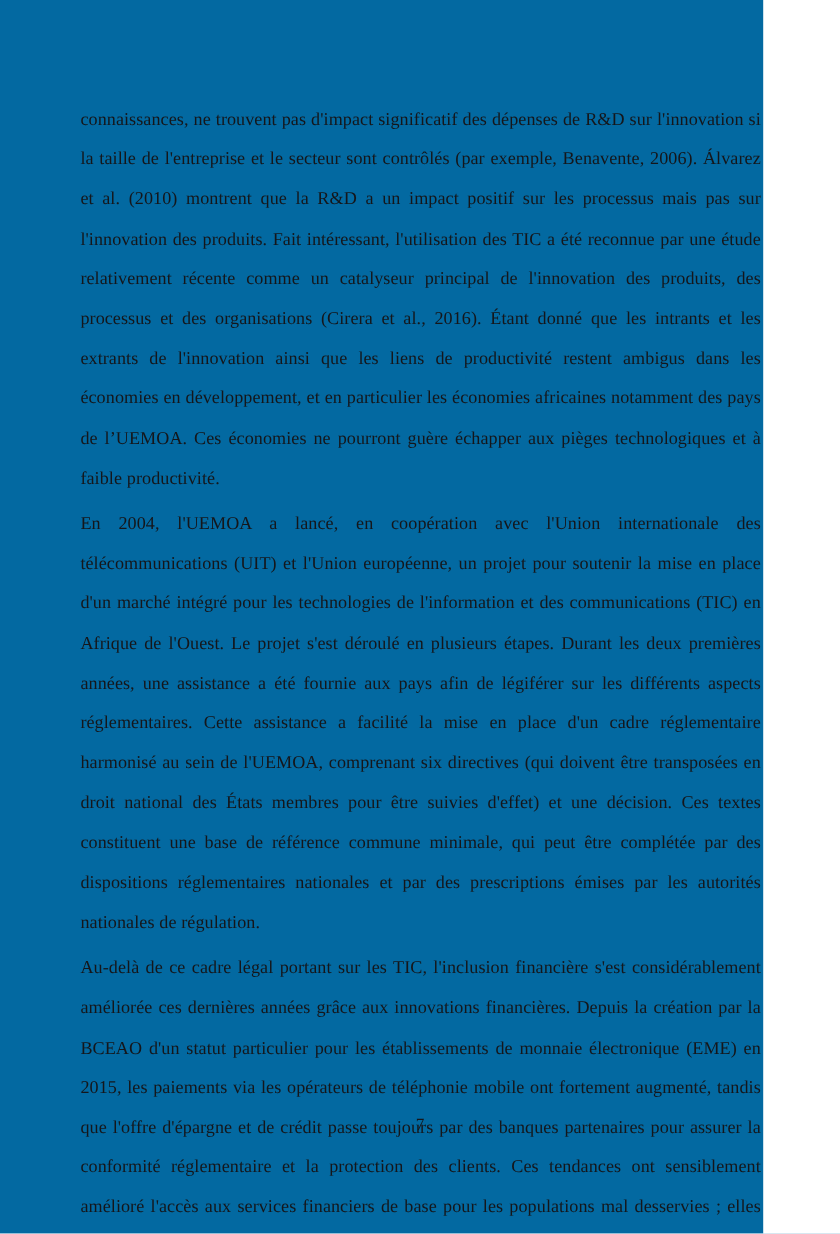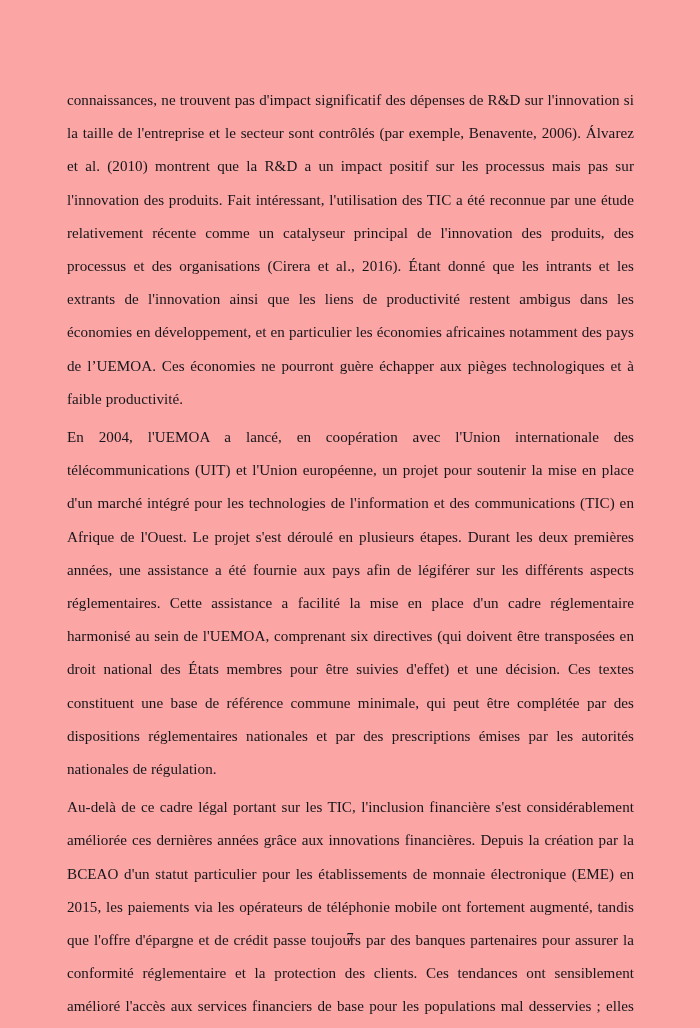--- a/index.html
+++ b/index.html
@@ -3,23 +3,23 @@
 <meta charset="utf-8">
 <title>Document Page 7</title>
 <style>
   html, body {
     margin: 0;
     padding: 0;
     background: #ffffff;
   }
   #page {
     position: relative;
-    width: 700px;
+    width: 636px;
     height: 1028px;
-    background: #fca5a5;
+    background: #0369a1;
     overflow: hidden;
     font-family: "Liberation Serif", "DejaVu Serif", serif;
   }
   #text-column {
     position: absolute;
     left: 67px;
     top: 84px;
     width: 567px;
   }
   .para {

